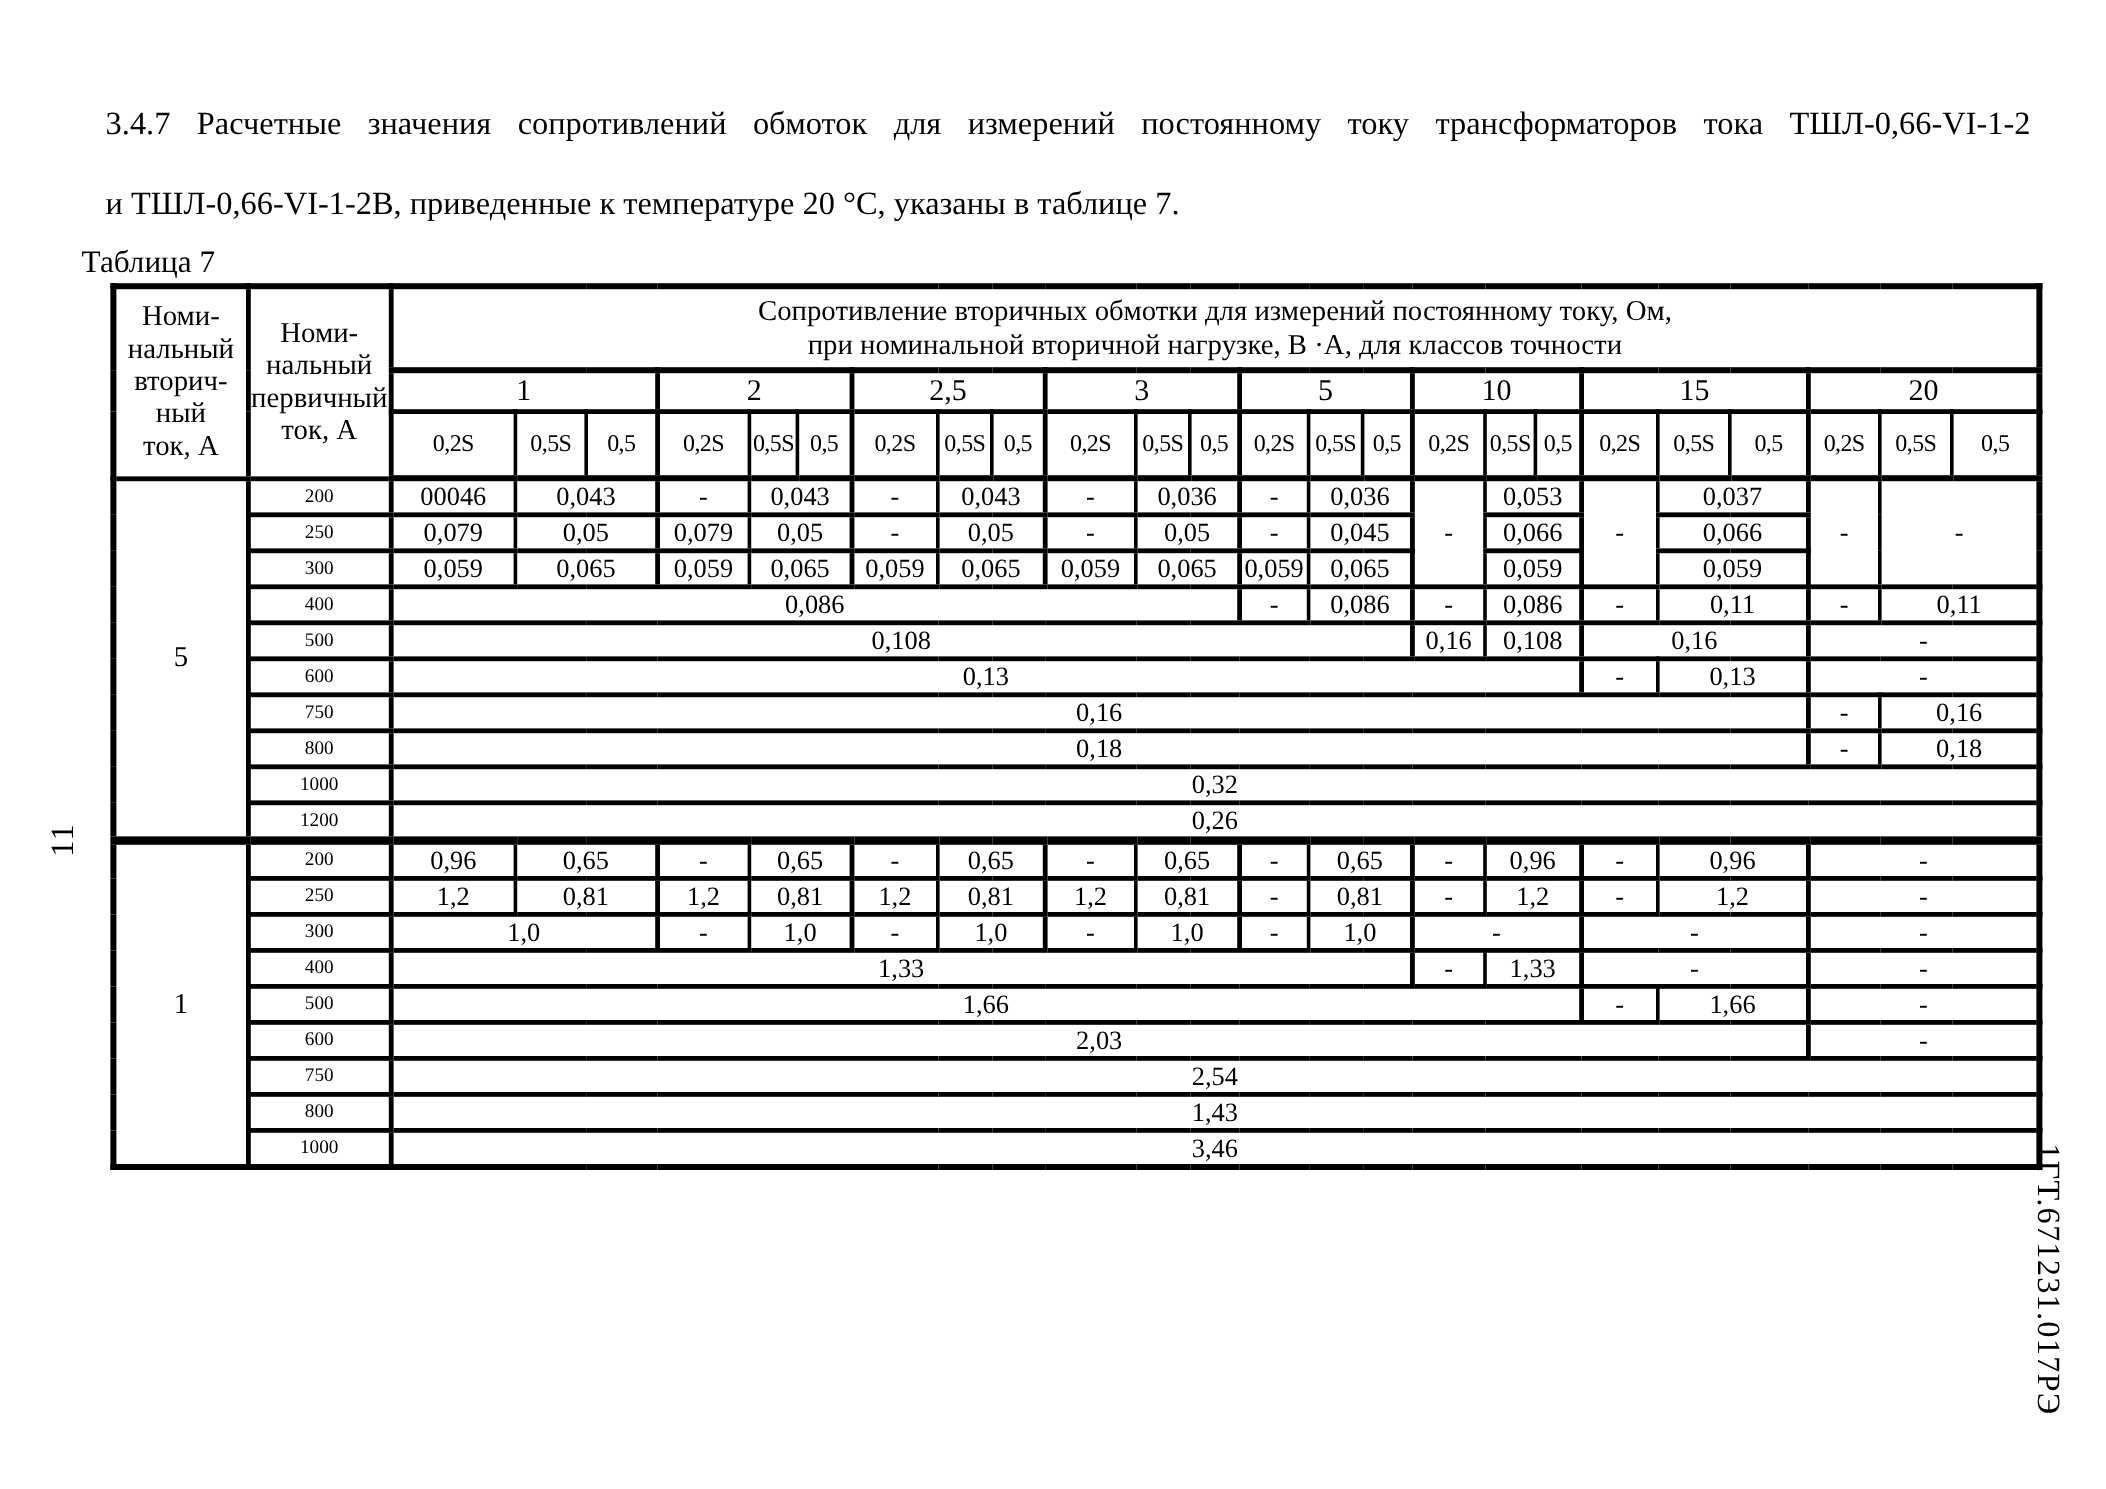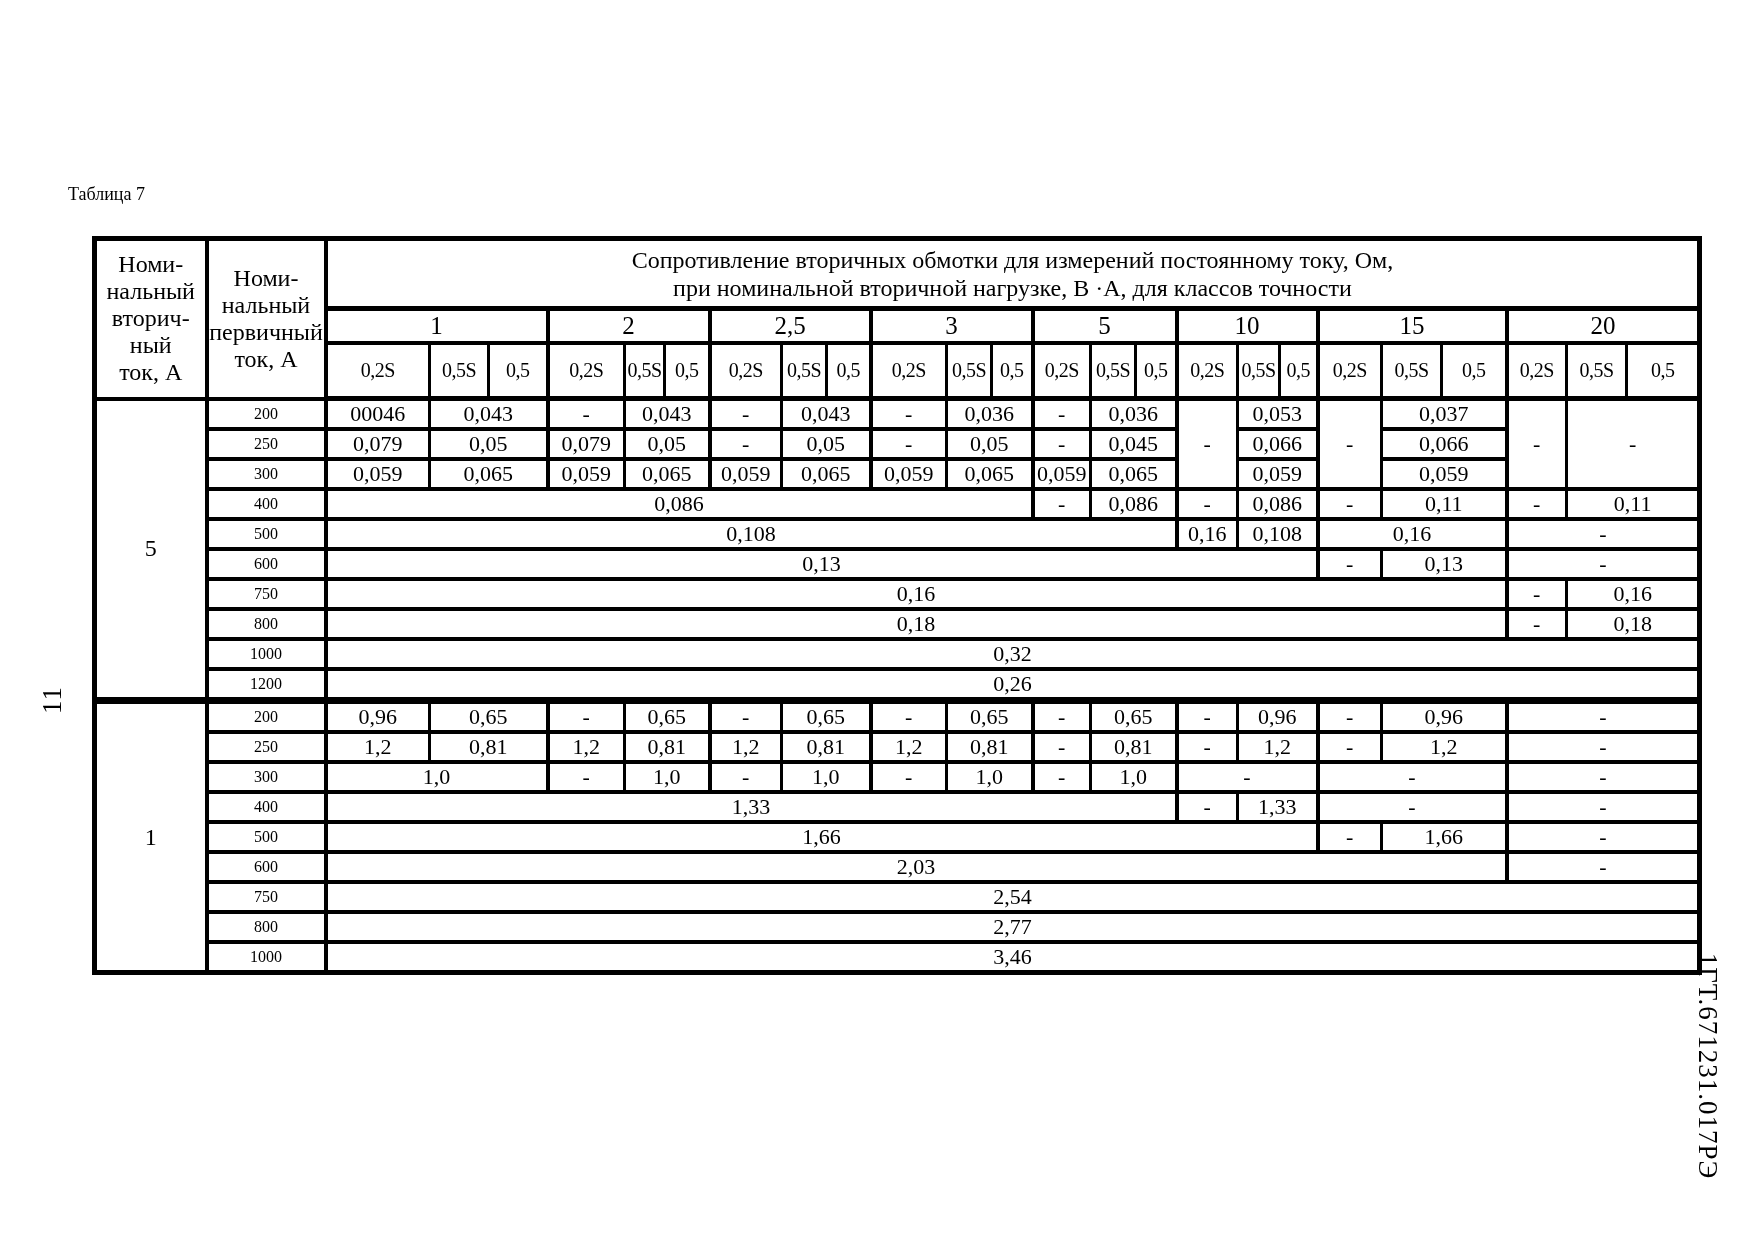--- a/index.html
+++ b/index.html
@@ -1,21 +1,21 @@
 <!DOCTYPE html>
 <html><head>
 <meta charset="utf-8">
 <style>
   html,body{margin:0;padding:0;background:#fff;}
   .page{position:relative;width:1755px;height:1241px;background:#ffffff;overflow:hidden;
         font-family:"Liberation Serif",serif;color:#000;}
   .para{position:absolute;left:88px;top:70px;width:1604px;font-size:27px;line-height:66px;}
   .para .l1{text-align:justify;text-align-last:justify;white-space:normal;}
   .para .l2{text-align:left;}
-  .caption{position:absolute;left:68px;top:184px;font-size:18px;}
+  .caption{position:absolute;left:68px;top:204px;font-size:26px;}
   #t7{position:absolute;left:68px;top:236px;width:1605px;border-collapse:collapse;table-layout:fixed;
       border:5px solid #000;margin-left:24px;}
   #t7 td{border:3px solid #000;border-top-width:4px;border-bottom-width:4px;
          text-align:center;vertical-align:middle;padding:0;font-size:22px;overflow:hidden;}
   tr.hr1{height:70px;} tr.hr2{height:34px;} tr.hr3{height:56px;}
   tr.dr{height:29px;} tr.b1{height:30px;}
   #t7 td.pre{white-space:pre-line;}
   #t7 td.corner{font-size:24px;line-height:27px;}
   #t7 td.mainh{font-size:24px;line-height:28px;border-bottom-width:5px;}
   #t7 td.loadh{font-size:25px;border-bottom-width:4px;}
@@ -26,20 +26,24 @@
   #t7 td.bsepc{border-top-width:7px;}
   .pagenum{position:absolute;left:52px;top:700px;transform:translate(-50%,-50%) rotate(-90deg);
            font-size:27px;letter-spacing:1px;}
   .docnum{position:absolute;left:1707px;top:1066px;transform:translate(-50%,-50%) rotate(90deg);
           font-size:27px;white-space:nowrap;letter-spacing:1px;}
 </style>
 </head>
 <body>
 
 <div class="page">
+  <div class="para">
+    <div class="l1">3.4.7  Расчетные значения сопротивлений обмоток для измерений постоянному току трансформаторов тока ТШЛ-0,66-VI-1-2</div>
+    <div class="l2">и ТШЛ-0,66-VI-1-2В, приведенные к температуре 20 °С, указаны в таблице 7.</div>
+  </div>
   <div class="caption">Таблица 7</div>
   <table id="t7">
       <colgroup>
         <col style="width: 112px;">
         <col style="width: 119px;">
         <col style="width: 104px;">
         <col style="width: 59px;">
         <col style="width: 59px;">
         <col style="width: 77px;">
         <col style="width: 40px;">
@@ -281,21 +285,21 @@
           <td class="prim gbL">600</td>
           <td colspan="21" class="val gbL">2,03</td>
           <td colspan="3" class="val gbL">-</td>
         </tr>
         <tr class="dr b1">
           <td class="prim gbL">750</td>
           <td colspan="24" class="val gbL">2,54</td>
         </tr>
         <tr class="dr b1">
           <td class="prim gbL">800</td>
-          <td colspan="24" class="val gbL">2,77</td>
+          <td colspan="24" class="val gbL">1,43</td>
         </tr>
         <tr class="dr b1">
           <td class="prim gbL">1000</td>
           <td colspan="24" class="val gbL">3,46</td>
         </tr>
       </tbody>
     </table>
   <div class="pagenum">11</div>
   <div class="docnum">1ГТ.671231.017РЭ</div>
 </div>

